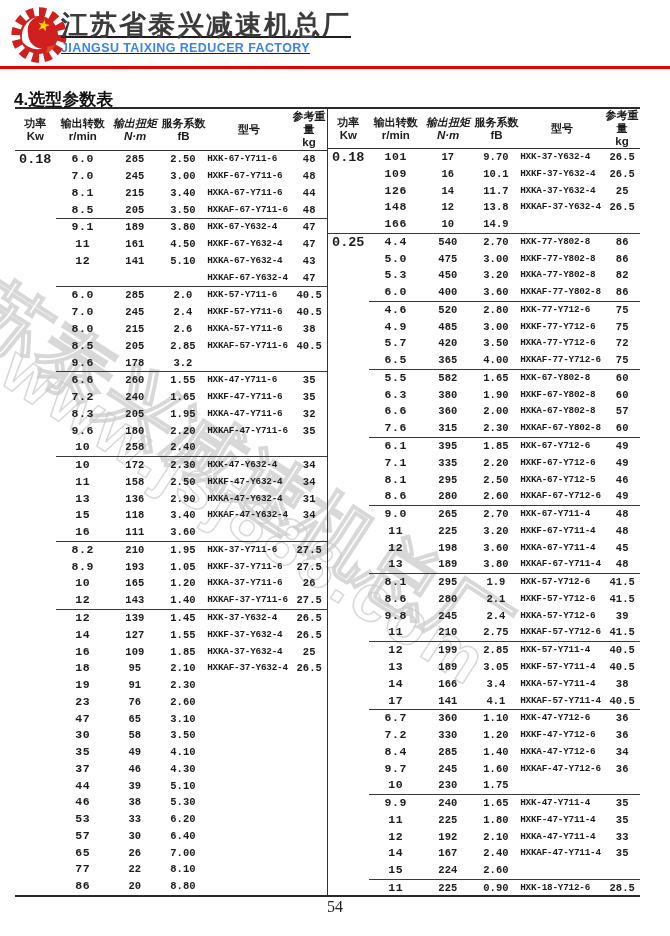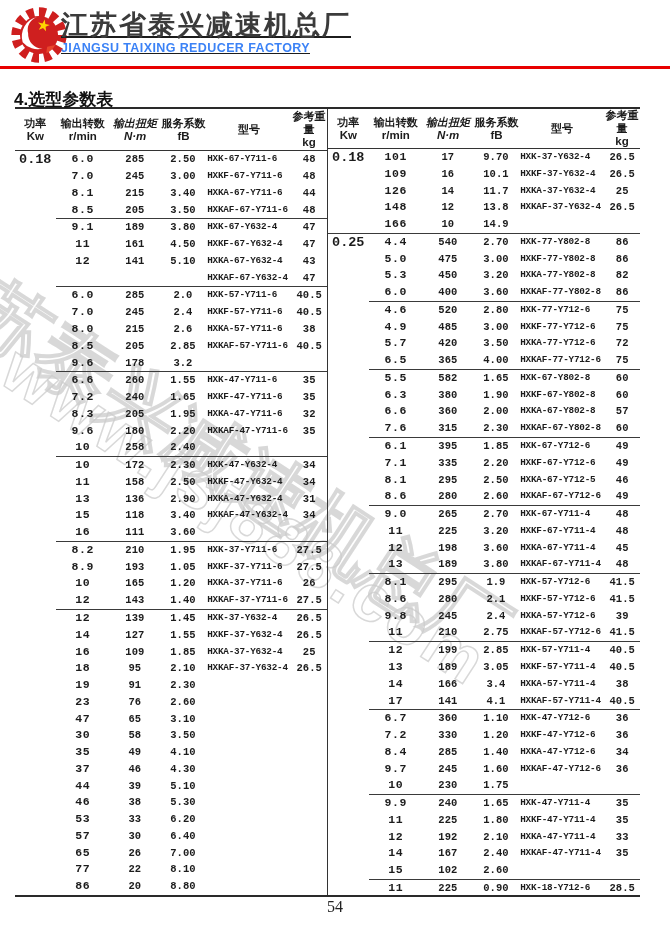--- a/index.html
+++ b/index.html
@@ -814,21 +814,21 @@
             </div>
             <div class="row">
               <div class="c c-spd">14</div>
               <div class="c c-trq">167</div>
               <div class="c c-fb">2.40</div>
               <div class="c c-mod">HXKAF-47-Y711-4</div>
               <div class="c c-wt">35</div>
             </div>
             <div class="row">
               <div class="c c-spd">15</div>
-              <div class="c c-trq">102</div>
+              <div class="c c-trq">224</div>
               <div class="c c-fb">2.60</div>
               <div class="c c-mod"></div>
               <div class="c c-wt"></div>
             </div>
           </div>
         </div>
         <div class="group cols">
           <div class="g-pow"></div>
           <div class="g-rows">
             <div class="row">

